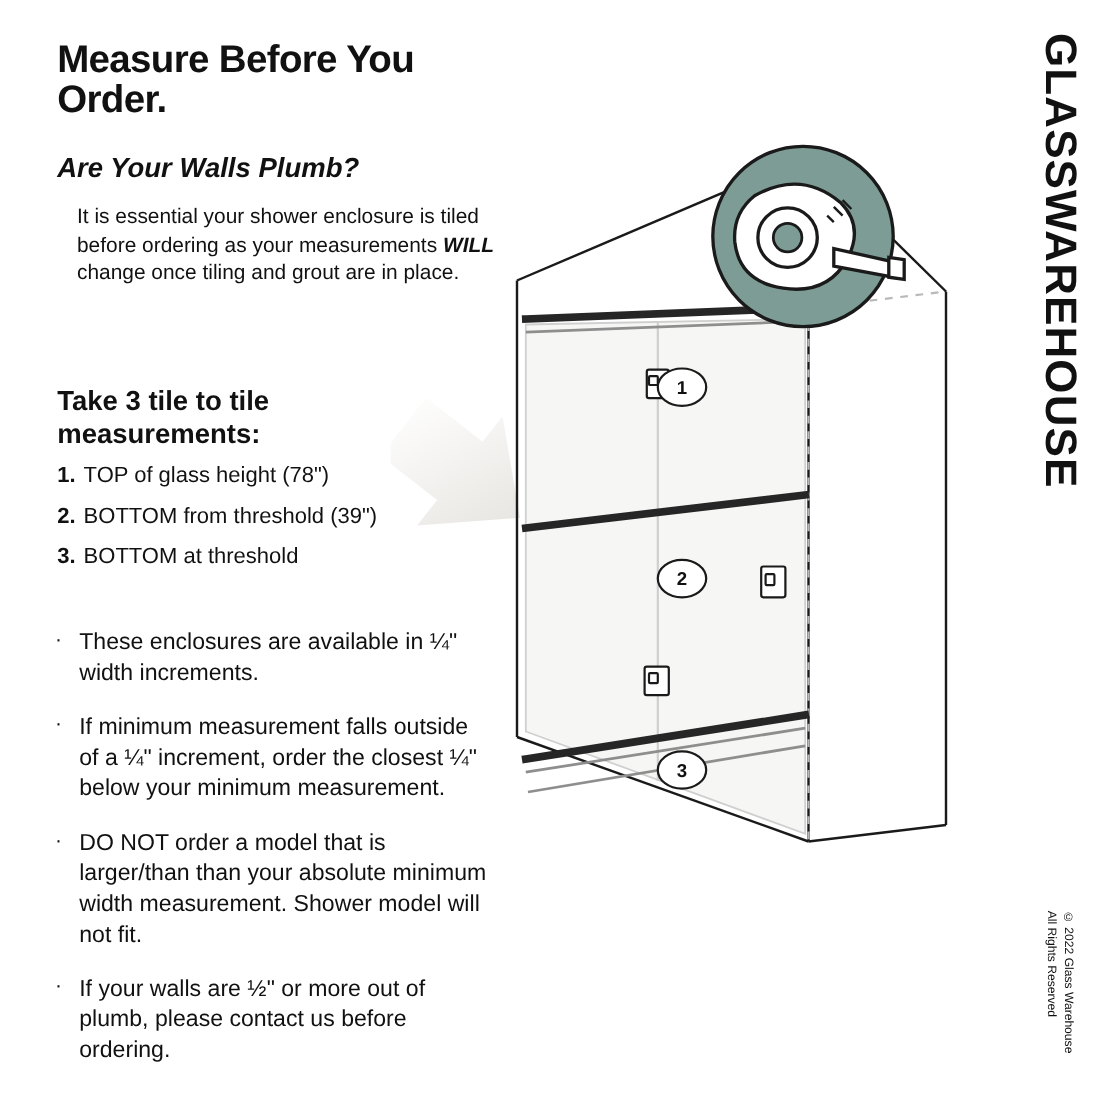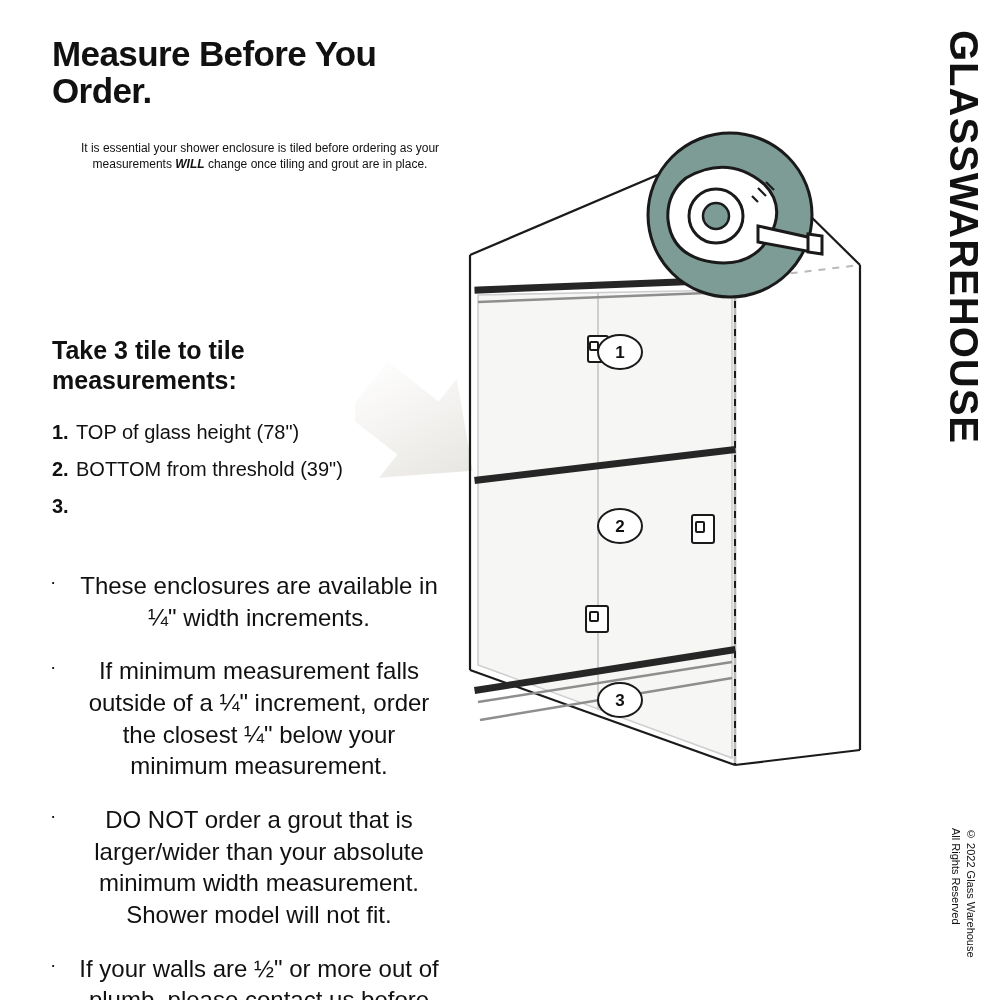--- a/index.html
+++ b/index.html
@@ -19,26 +19,26 @@
   }
   .headline{
     font-size:35px;font-weight:bold;letter-spacing:-0.6px;
     margin:0 0 30px 0;line-height:1.05;
   }
   .subhead{
     font-size:25px;font-style:italic;font-weight:bold;
     margin:0 0 16px 0;line-height:1.1;
   }
   .intro{
-    font-size:12px;line-height:1.35;margin:8px;width:400px;text-align:center;
+    font-size:19px;line-height:1.35;margin:18px;width:400px;
   }
   .intro b{font-weight:bold;font-style:italic;}
 
   .take3{
-    position:absolute;left:52px;top:336px;width:330px;
+    position:absolute;left:52px;top:351px;width:330px;
     font-size:25px;font-weight:bold;line-height:1.18;
   }
   .steps{
     position:absolute;left:52px;top:420px;width:400px;
   }
   .step{
     font-size:20px;line-height:1.2;margin-bottom:13px;
     display:flex;
   }
   .step .num{font-weight:bold;width:24px;flex:0 0 24px;}
@@ -49,21 +49,21 @@
     position:absolute;left:46px;top:570px;width:400px;
   }
   .bullet{
     display:flex;margin-bottom:22px;
   }
   .bullet .dot{
     flex:0 0 22px;font-size:19px;line-height:1.3;color:#111;
     padding-left:4px;
   }
   .bullet .btxt{
-    font-size:24px;line-height:1.32;text-align:center;
+    font-size:21px;line-height:1.32;
   }
 
   
   .arrow{
     position:absolute;left:355px;top:265px;width:130px;height:300px;
   }
 
   
   .brand{
     position:absolute;right:16px;top:30px;
@@ -87,51 +87,53 @@
     font-size:17px;font-weight:bold;fill:#111;
   }
 </style>
 </head>
 <body>
 
 <div class="page">
 
   <div class="left">
     <h1 class="headline">Measure Before You Order.</h1>
+    <h2 class="subhead">Are Your Walls Plumb?</h2>
     <p class="intro"><span>It is essential your shower enclosure is tiled before ordering as your measurements </span><b>WILL</b><span> change once tiling and grout are in place.</span></p>
   </div>
 
   <div class="take3">Take 3 tile to tile measurements:</div>
 
   <div class="steps">
     <div class="step">
       <span class="num">1.</span>
       <span class="txt"><b>TOP</b><span> of glass height (78")</span></span>
     </div>
     <div class="step">
       <span class="num">2.</span>
       <span class="txt"><b>BOTTOM</b><span> from threshold (39")</span></span>
     </div>
     <div class="step">
       <span class="num">3.</span>
+      <span class="txt"><b>BOTTOM</b><span> at threshold</span></span>
     </div>
   </div>
 
   <div class="bullets">
     <div class="bullet">
       <span class="dot">·</span>
       <span class="btxt">These enclosures are available in ¼" width increments.</span>
     </div>
     <div class="bullet">
       <span class="dot">·</span>
       <span class="btxt">If minimum measurement falls outside of a ¼" increment, order the closest ¼" below your minimum measurement.</span>
     </div>
     <div class="bullet">
       <span class="dot">·</span>
-      <span class="btxt">DO NOT order a grout that is larger/wider than your absolute minimum width measurement. Shower model will not fit.</span>
+      <span class="btxt">DO NOT order a model that is larger/than than your absolute minimum width measurement. Shower model will not fit.</span>
     </div>
     <div class="bullet">
       <span class="dot">·</span>
       <span class="btxt">If your walls are ½" or more out of plumb, please contact us before ordering.</span>
     </div>
   </div>
 
   <div class="arrow">
     <svg width="130" height="300" viewBox="0 0 130 300">
       <defs>

